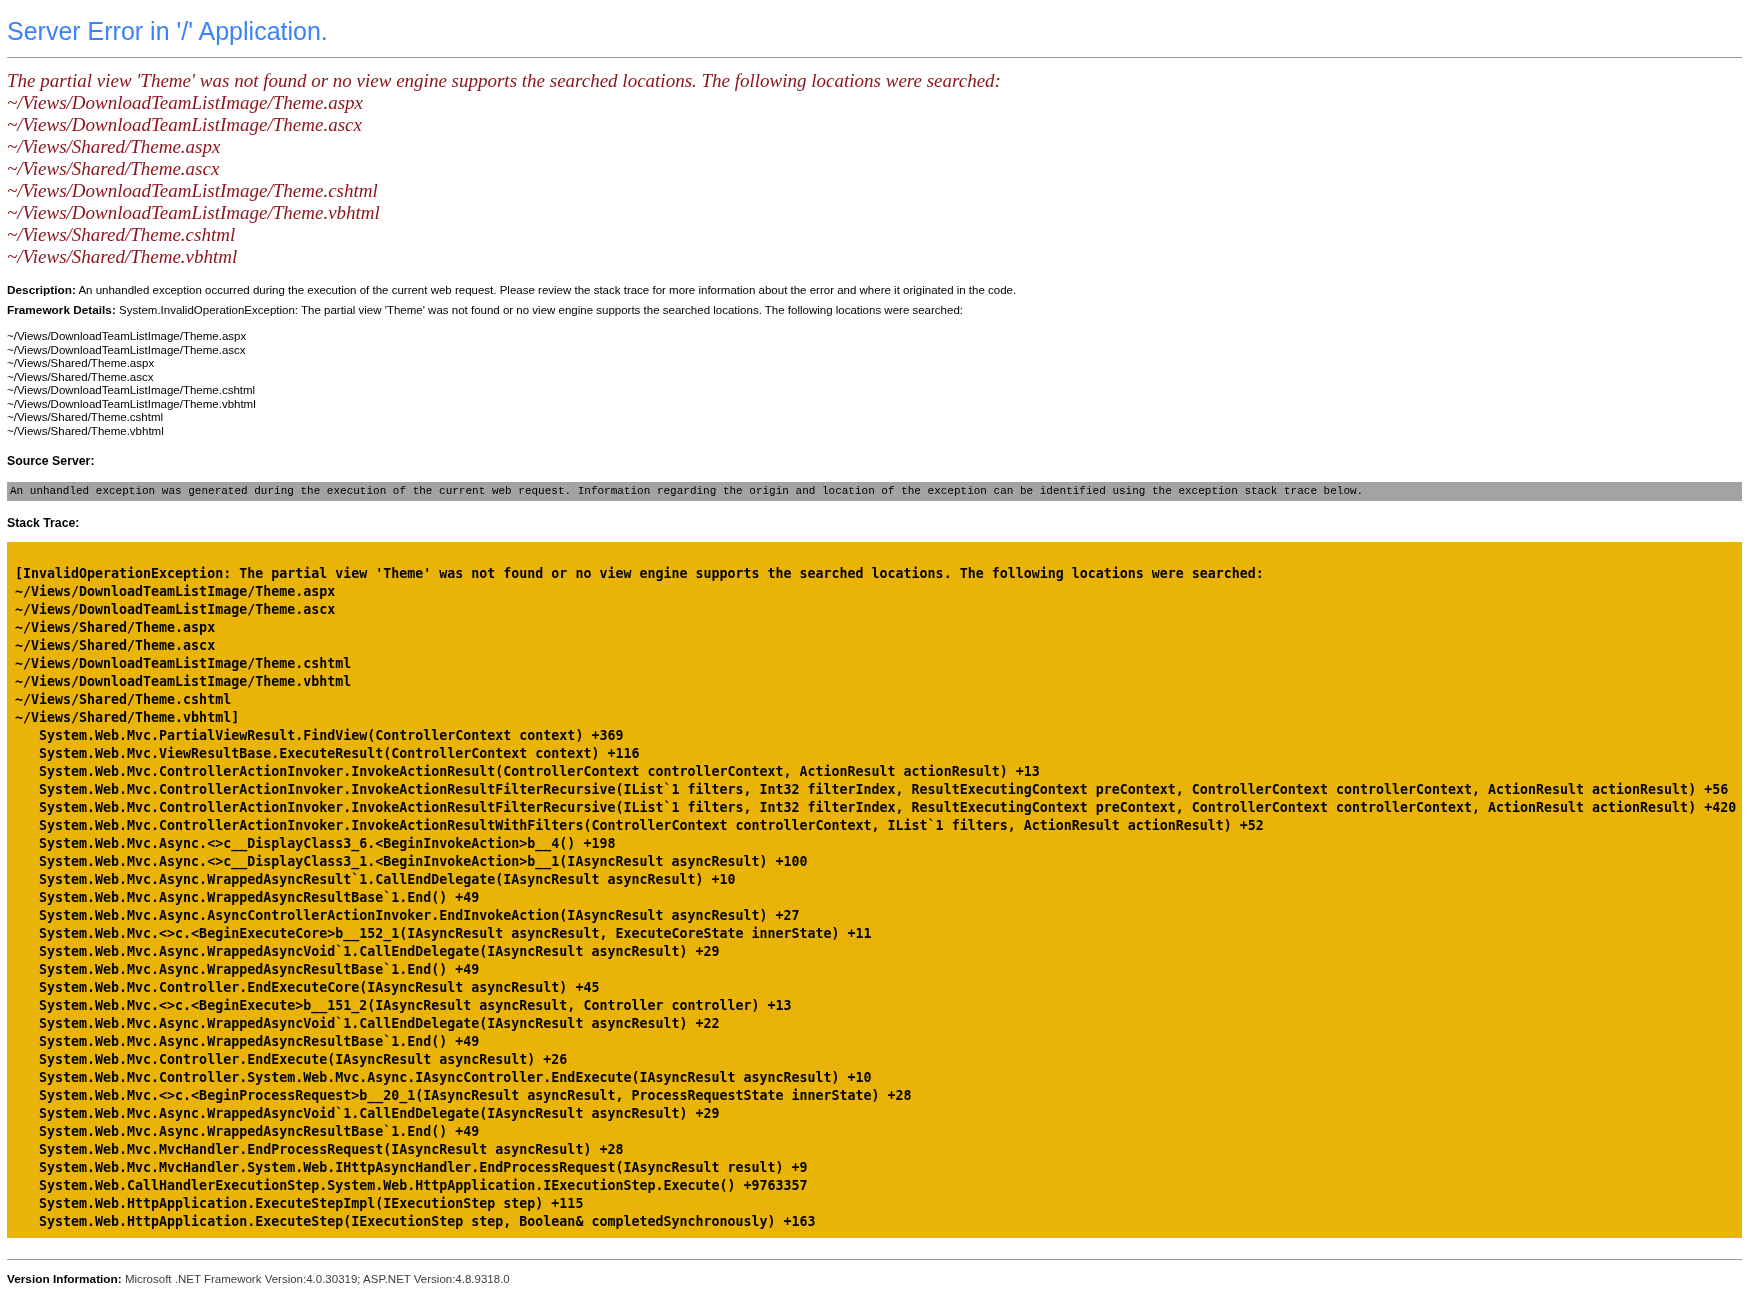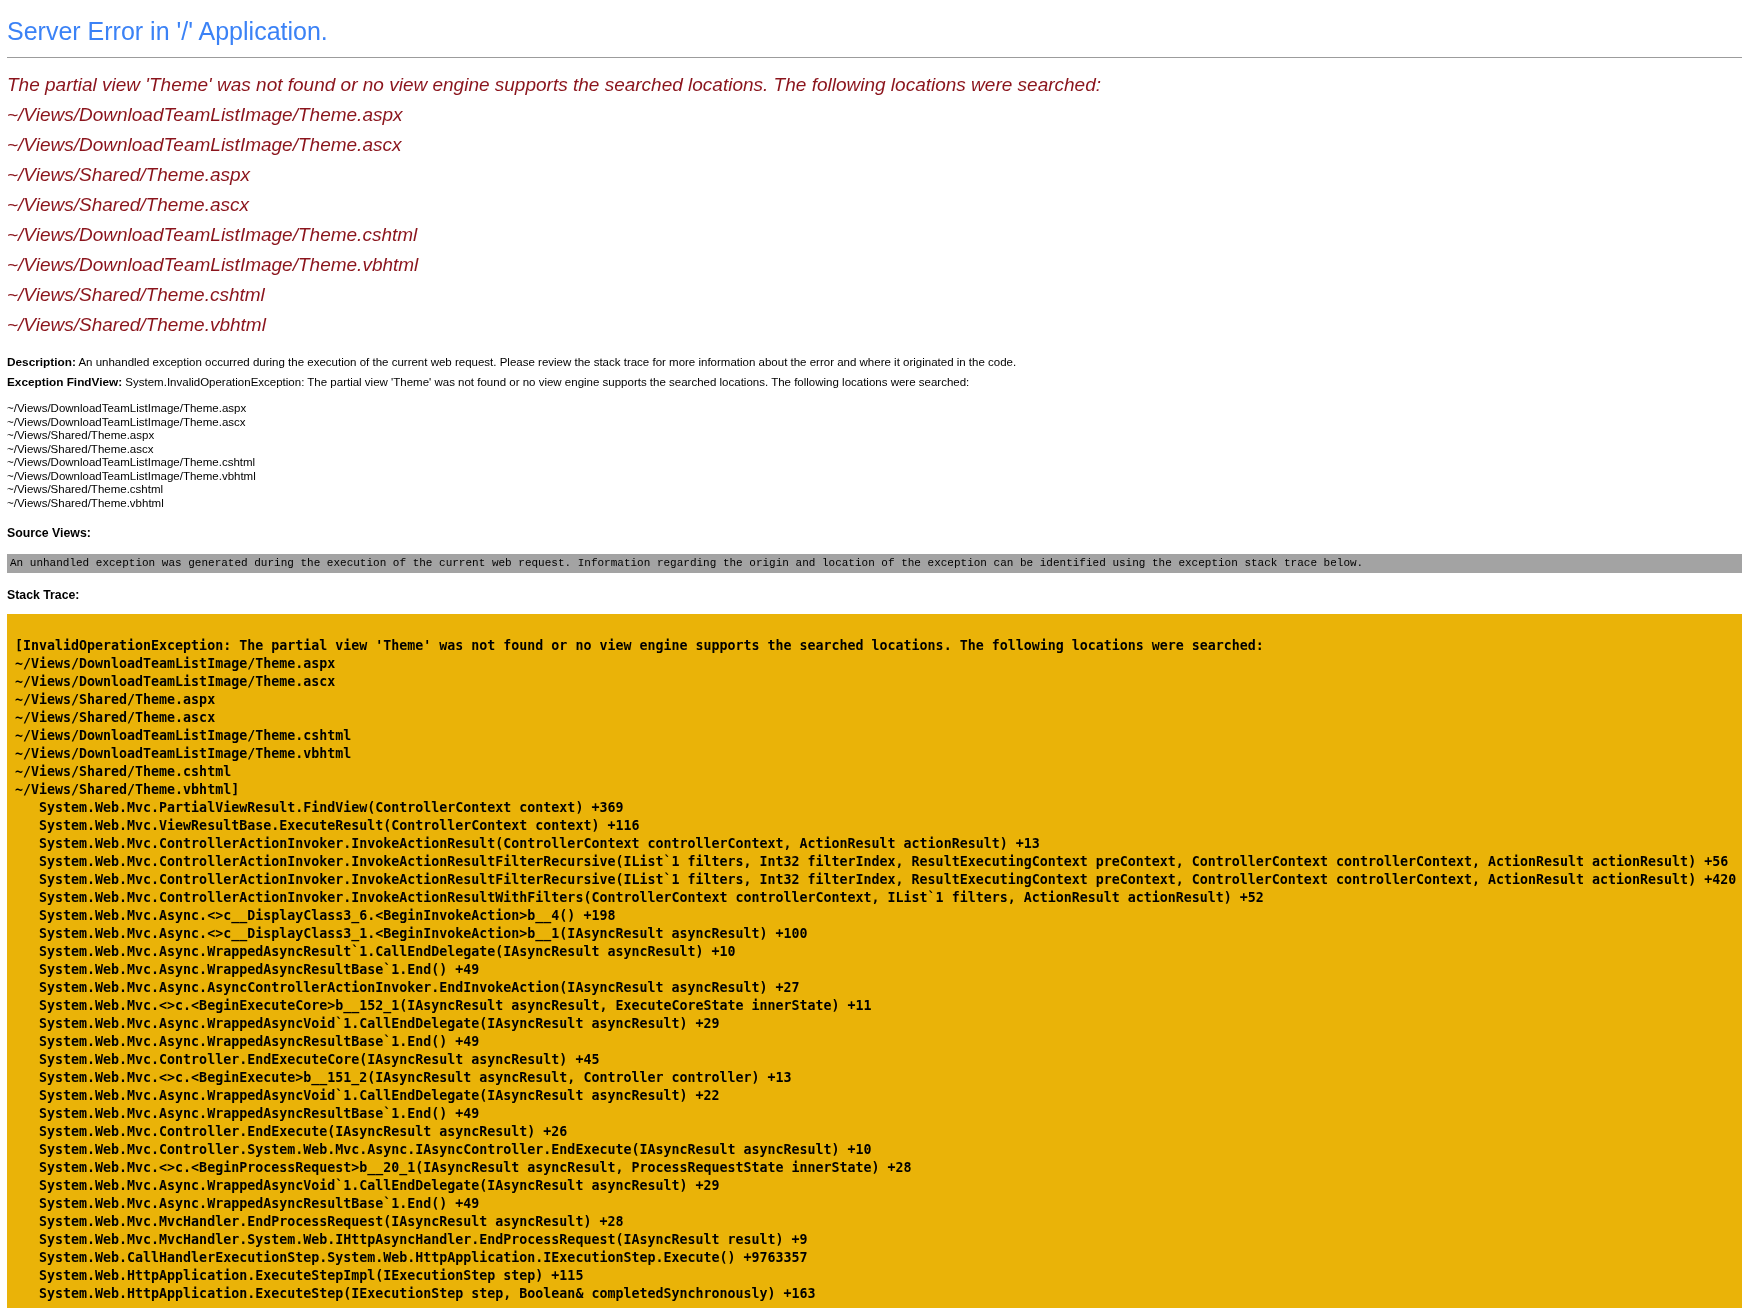--- a/index.html
+++ b/index.html
@@ -21,23 +21,24 @@
     border: none;
     border-top: 1px solid #9c9c9c;
     margin: 0;
     height: 0;
   }
   h2.subtitle {
     color: #8b141c;
     font-style: italic;
     font-weight: normal;
     font-size: 19px;
-    line-height: 30px;
+    line-height: 22px;
     margin: 12px 0 0 0;
     white-space: pre-line;
+    font-family: Liberation Serif, serif;
   }
   p.meta { margin: 0; line-height: 13px; }
   p.meta b { font-size: 11.8px; }
   #description-line { margin-top: 16px; }
   #exception-line { margin-top: 7px; }
   .locations {
     margin-top: 13px;
     line-height: 13.5px;
     white-space: pre-line;
   }
@@ -88,32 +89,32 @@
 ~/Views/DownloadTeamListImage/Theme.ascx
 ~/Views/Shared/Theme.aspx
 ~/Views/Shared/Theme.ascx
 ~/Views/DownloadTeamListImage/Theme.cshtml
 ~/Views/DownloadTeamListImage/Theme.vbhtml
 ~/Views/Shared/Theme.cshtml
 ~/Views/Shared/Theme.vbhtml</h2>
 
 <p class="meta" id="description-line"><b>Description:</b> <span>An unhandled exception occurred during the execution of the current web request. Please review the stack trace for more information about the error and where it originated in the code.</span></p>
 
-<p class="meta" id="exception-line"><b>Exception FindView:</b> <span>System.InvalidOperationException: The partial view 'Theme' was not found or no view engine supports the searched locations. The following locations were searched:</span></p>
+<p class="meta" id="exception-line"><b>Framework Details:</b> <span>System.InvalidOperationException: The partial view 'Theme' was not found or no view engine supports the searched locations. The following locations were searched:</span></p>
 
 <div class="locations">~/Views/DownloadTeamListImage/Theme.aspx
 ~/Views/DownloadTeamListImage/Theme.ascx
 ~/Views/Shared/Theme.aspx
 ~/Views/Shared/Theme.ascx
 ~/Views/DownloadTeamListImage/Theme.cshtml
 ~/Views/DownloadTeamListImage/Theme.vbhtml
 ~/Views/Shared/Theme.cshtml
 ~/Views/Shared/Theme.vbhtml</div>
 
-<p class="section-label" id="source-error-label">Source Views:</p>
+<p class="section-label" id="source-error-label">Source Server:</p>
 
 <div class="source-box">An unhandled exception was generated during the execution of the current web request. Information regarding the origin and location of the exception can be identified using the exception stack trace below.</div>
 
 <p class="section-label" id="stack-trace-label">Stack Trace:</p>
 
 <pre class="stack-box">[InvalidOperationException: The partial view 'Theme' was not found or no view engine supports the searched locations. The following locations were searched:
 ~/Views/DownloadTeamListImage/Theme.aspx
 ~/Views/DownloadTeamListImage/Theme.ascx
 ~/Views/Shared/Theme.aspx
 ~/Views/Shared/Theme.ascx

